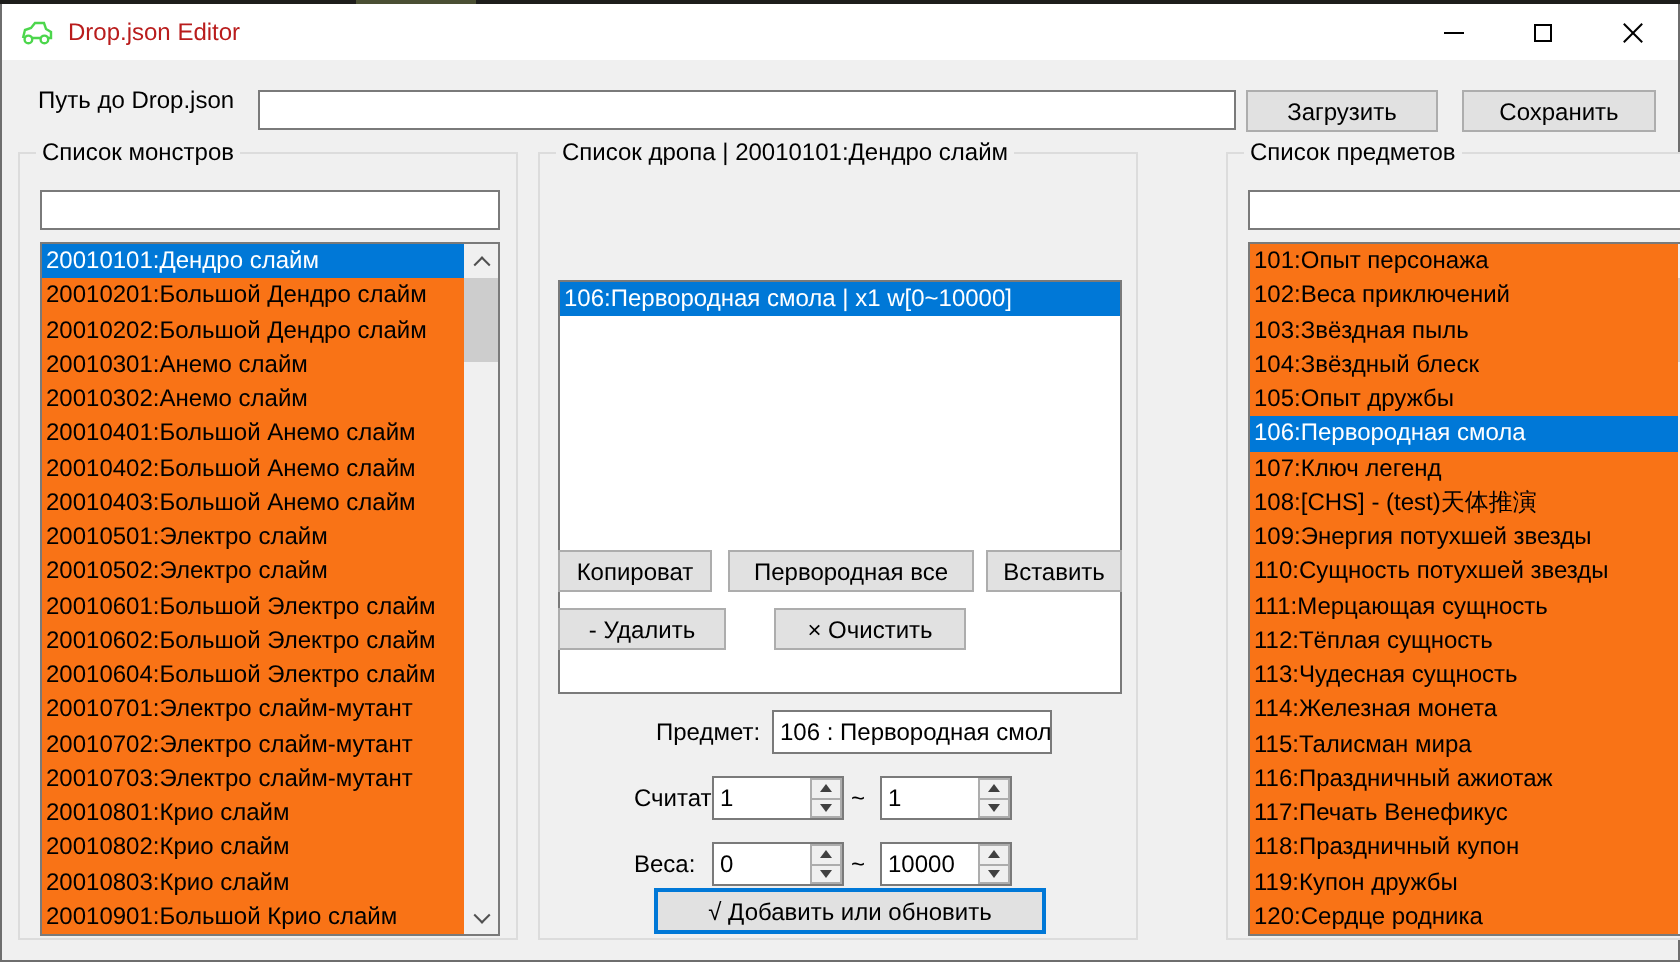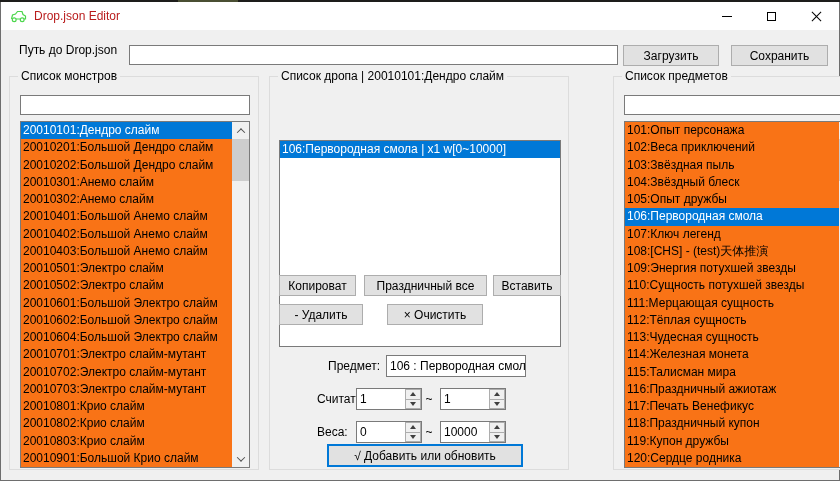--- a/index.html
+++ b/index.html
@@ -180,21 +180,21 @@
     </div>
   </div>
 
   <div class="group g-drops">
     <span class="group-label">Список дропа | 20010101:Дендро слайм</span>
     <div class="droplist">
         <div class="list-item selected">106:Первородная смола | x1 w[0~10000]</div>
       </div>
 
     <button class="mid-btn b-copy">Копироват</button>
-    <button class="mid-btn b-copyall">Праздничный все</button>
+    <button class="mid-btn b-copyall">Первородная все</button>
     <button class="mid-btn b-paste">Вставить</button>
     <button class="mid-btn b-delete">- Удалить</button>
     <button class="mid-btn b-clear">× Очистить</button>
 
     <span class="form-label l-item">Предмет:</span>
     <div class="item-input">106 : Первородная смола</div>
 
     <span class="form-label l-count">Считать</span>
     <div class="spinner sp-count-min">
       <span class="sp-val">1</span>

